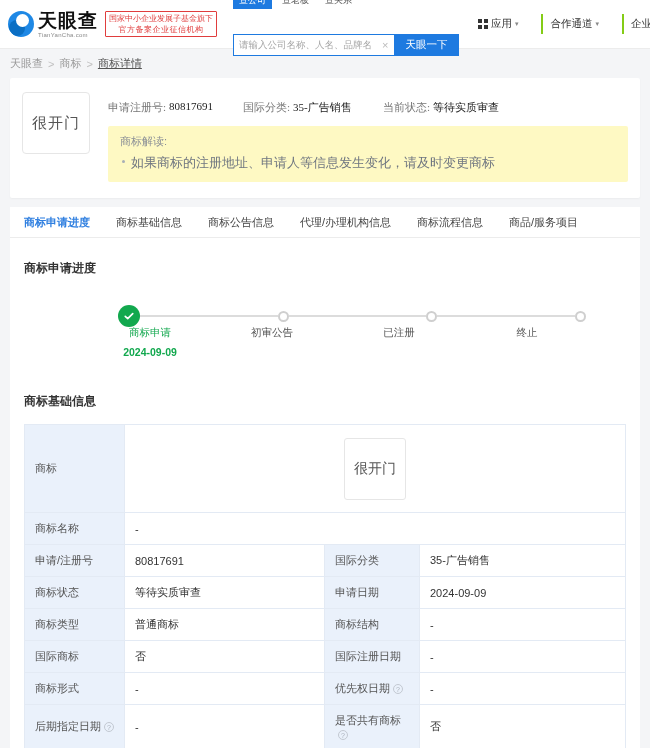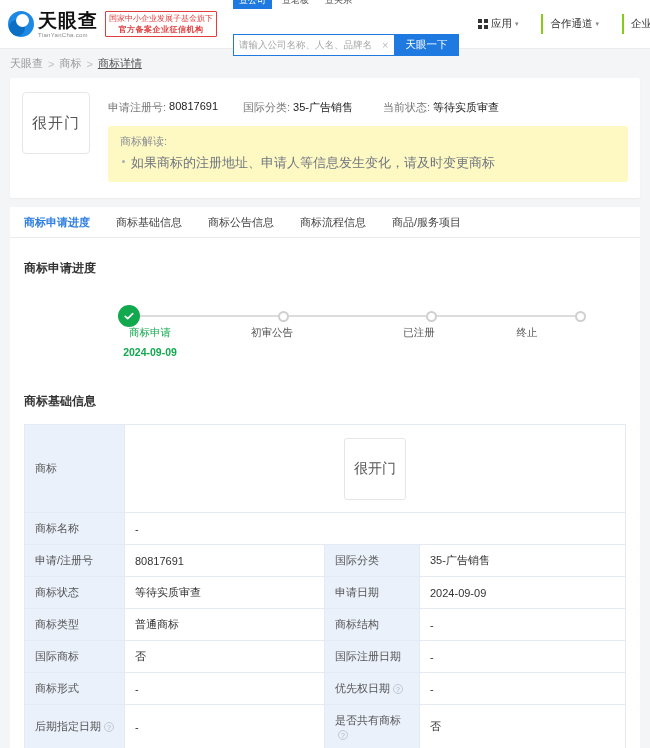--- a/index.html
+++ b/index.html
@@ -51,21 +51,21 @@
     margin-left: 7px;
     border: 1px solid #e03d3d;
     color: #e03d3d;
     font-size: 8px;
     line-height: 11px;
     padding: 1px 3px;
     text-align: center;
     border-radius: 1px;
     white-space: nowrap;
   }
-  .gov-badge .l2 { font-weight: bold; letter-spacing: .5px; }
+  .gov-badge .l2 { font-weight: normal; letter-spacing: .5px; }
 
   .search-col {
     margin-left: 16px;
     display: flex; flex-direction: column;
     width: 290px;
     gap: 24px;
   }
   .search-tabs { display: flex; align-items: flex-end; gap: 4px; height: 16px; }
   .s-tab {
     font-size: 9px; padding: 2px 6px;
@@ -131,21 +131,21 @@
     border-radius: 4px; display: flex; align-items: center;
     justify-content: center; flex-shrink: 0;
     font-size: 15px; color: #555; letter-spacing: 1px;
     font-family: "Liberation Serif", "DejaVu Serif", serif;
   }
   .summary-right { flex: 1; margin-left: 18px; }
   .meta-row {
     display: flex; font-size: 11px; color: #222;
     padding-top: 8px; gap: 0;
   }
-  .meta-item { display: flex; white-space: nowrap; }
+  .meta-item { display: flex; white-space: nowrap; font-family: Liberation Serif, serif; }
   .meta-item .k { color: #777; }
   .meta-item .v { color: #222; margin-left: 3px; }
   .meta-item.i1 { width: 135px; }
   .meta-item.i2 { width: 140px; }
   .note-box {
     margin-top: 11px; background: #fef9c3;
     padding: 8px 12px 10px 12px; border-radius: 2px;
   }
   .note-title { font-size: 11px; color: #8a8f96; margin-bottom: 5px; }
   .note-line {
@@ -325,20 +325,21 @@
           </div>
         </div>
       </div>
     </div>
   </div>
 
   <div class="tabs">
     <div class="tab active">商标申请进度</div>
     <div class="tab">商标基础信息</div>
     <div class="tab">商标公告信息</div>
+    <div class="tab">代理/办理机构信息</div>
     <div class="tab">商标流程信息</div>
     <div class="tab">商品/服务项目</div>
 
   </div>
 
   <div class="section">
     <div class="sec-title">商标申请进度</div>
     <div class="stepper">
       <div class="step-track">
         <div class="s-node done">
@@ -354,21 +355,21 @@
         <div class="s-node"></div>
       </div>
       <div class="step-labels">
         <div class="s-label done" style="left:126px">
           <span class="name">商标申请</span>
           <span class="date">2024-09-09</span>
         </div>
         <div class="s-label" style="left:248px">
           <span class="name">初审公告</span>
         </div>
-        <div class="s-label" style="left:395px">
+        <div class="s-label" style="left:375px">
           <span class="name">已注册</span>
         </div>
         <div class="s-label" style="left:503px">
           <span class="name">终止</span>
         </div>
       </div>
     </div>
   </div>
 
   <div class="section">

